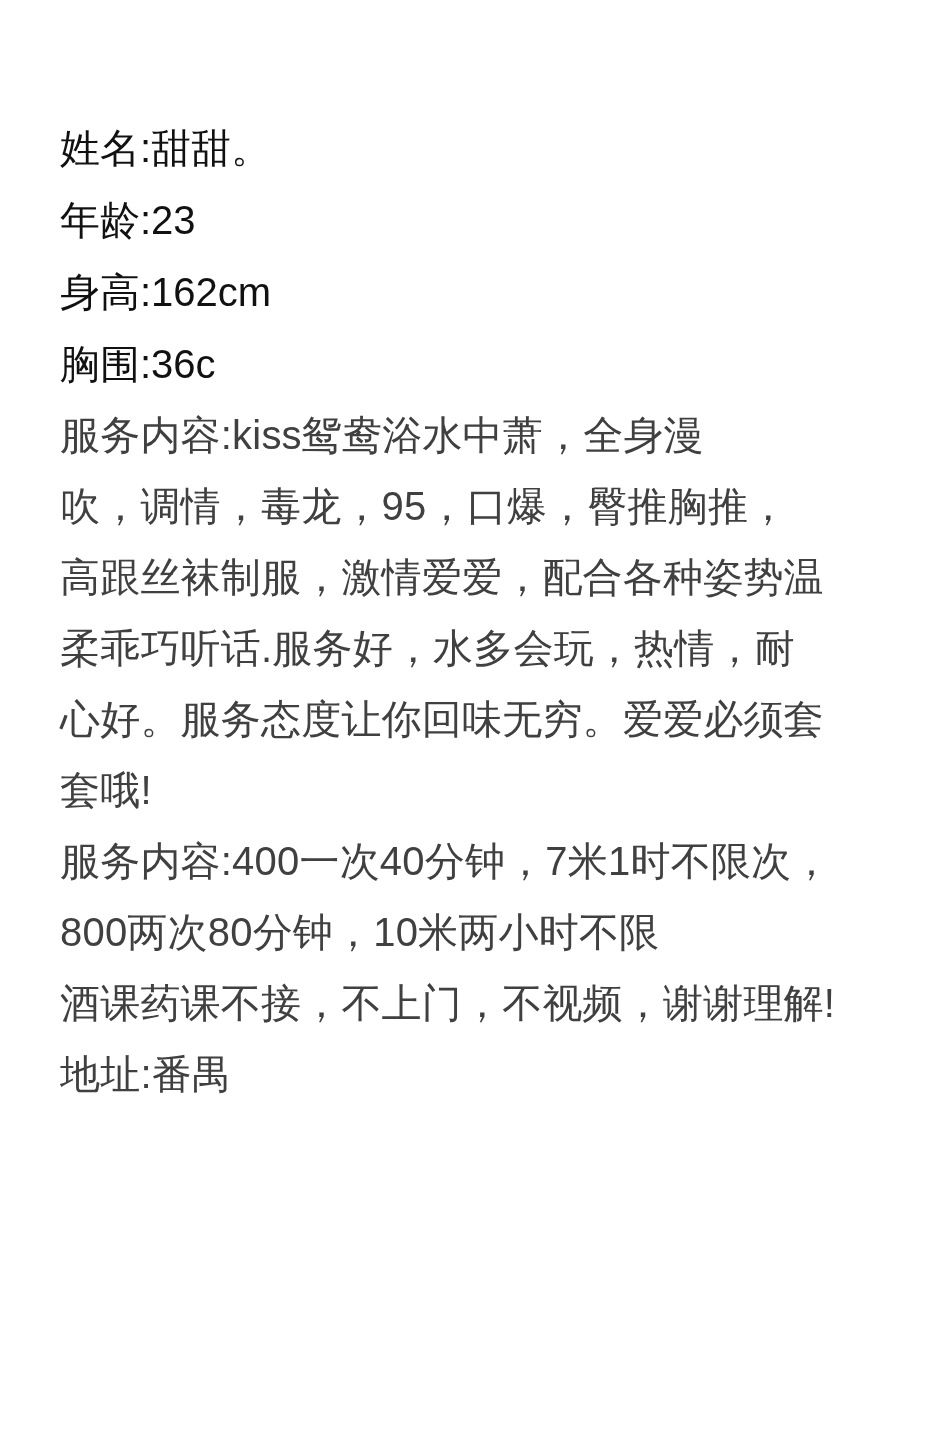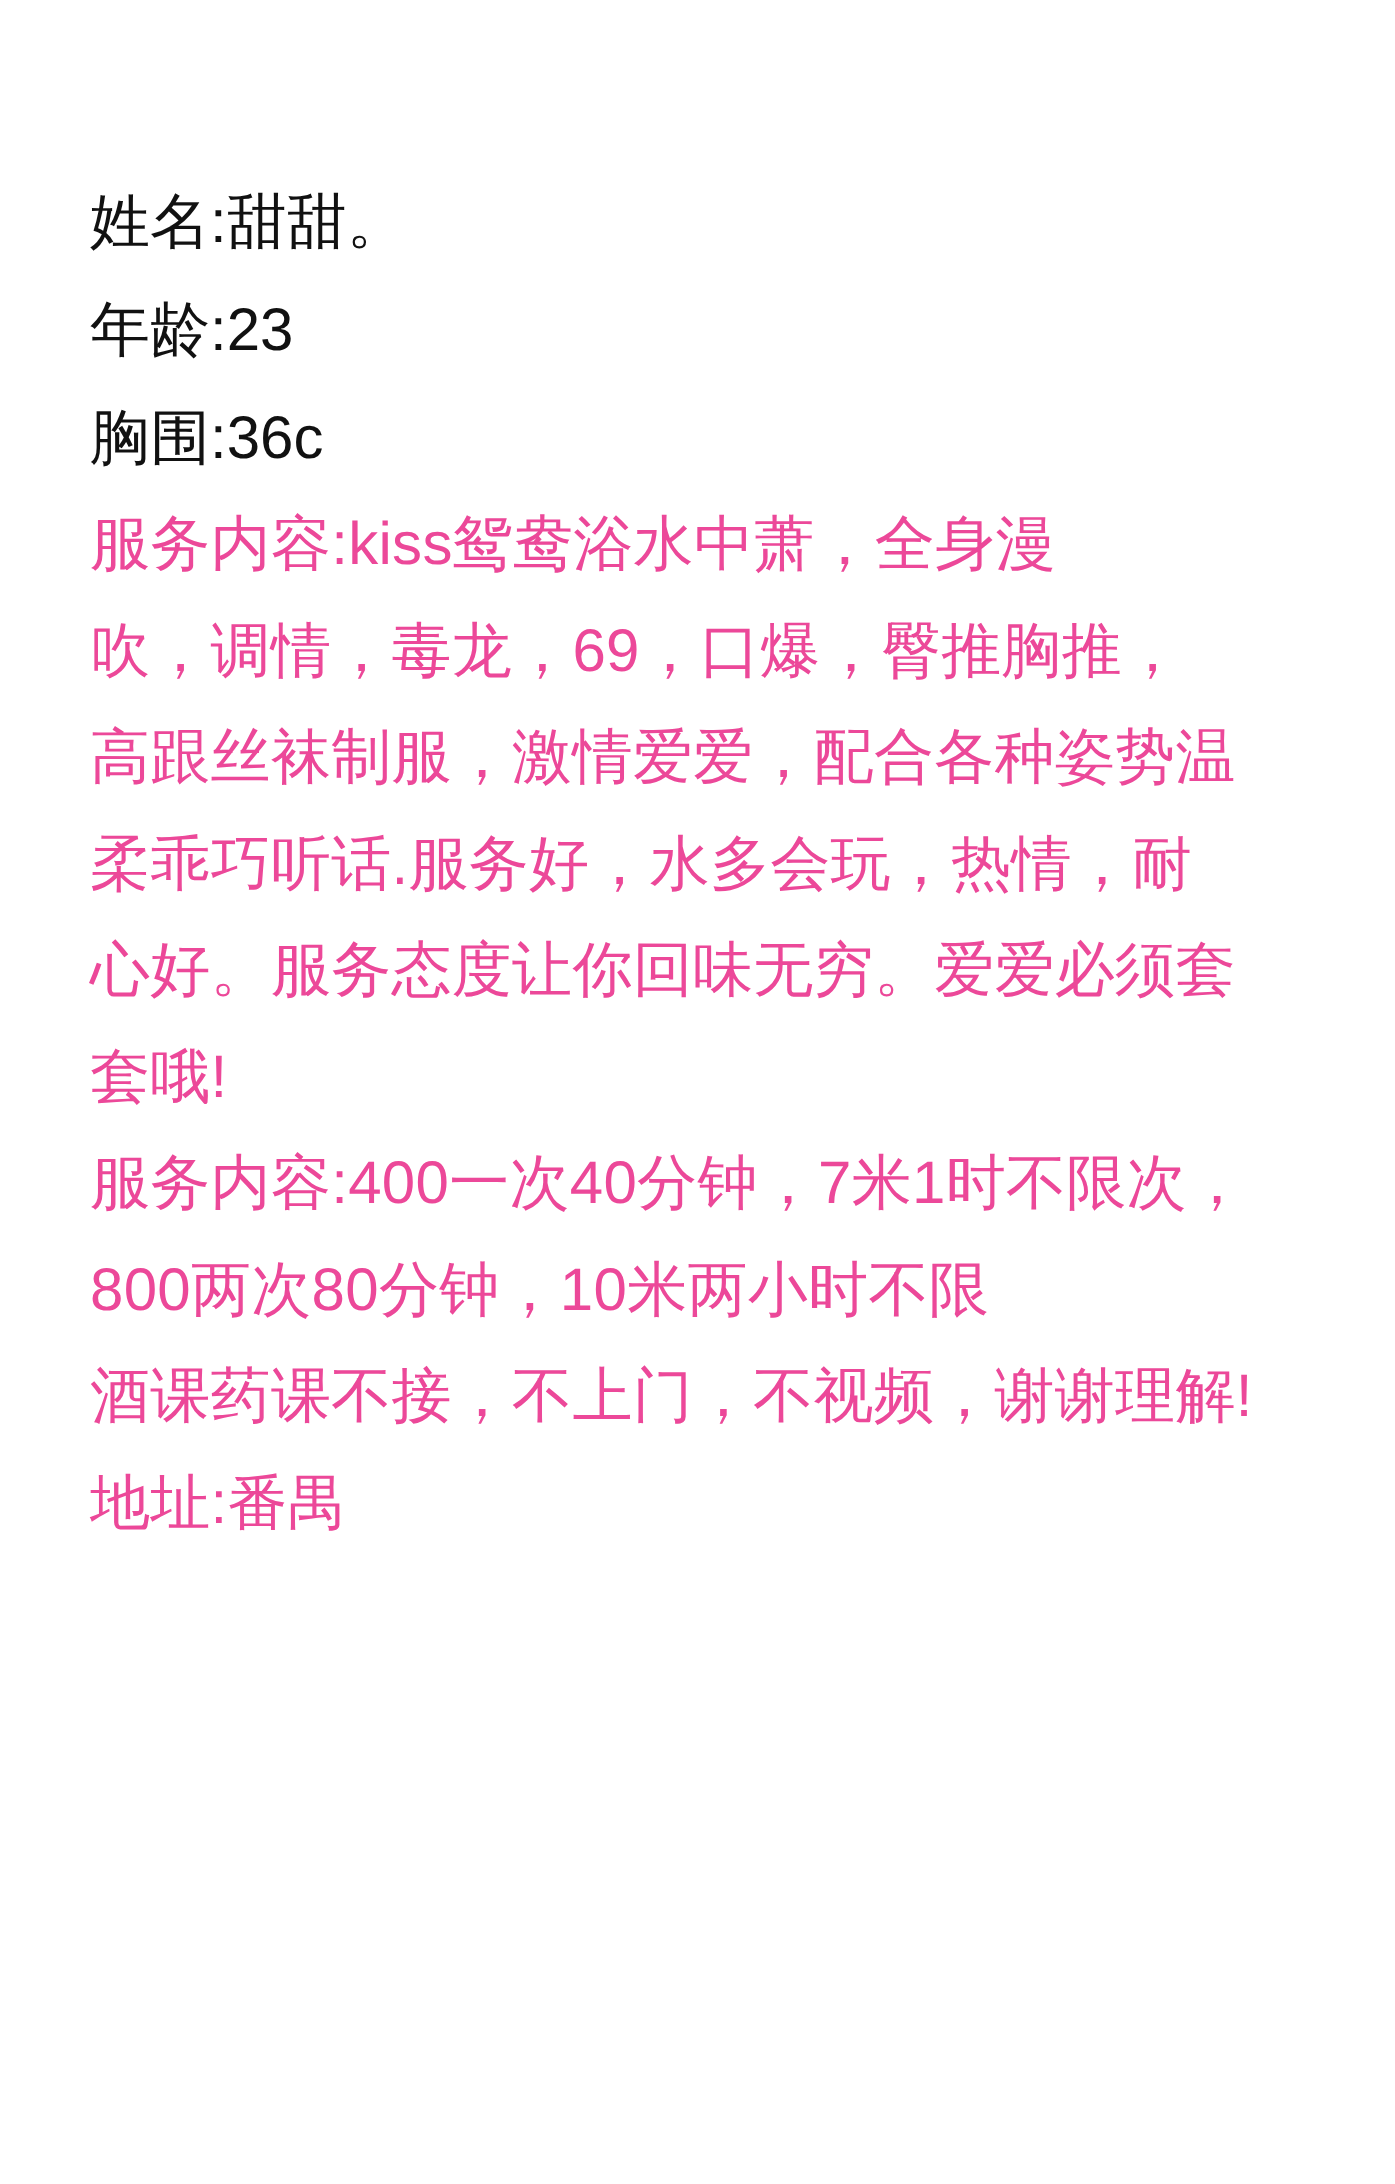--- a/index.html
+++ b/index.html
@@ -24,39 +24,40 @@
   }
   .doc-body {
     display: block;
   }
   .line {
     font-size: 40px;
     line-height: 71px;
     letter-spacing: 0.2px;
     white-space: pre-wrap;
     word-break: break-all;
-    color: #ec4899;
+    color: #404040;
   }
   .field-line {
     font-size: 40px;
     line-height: 72px;
   }
 </style>
 </head>
 <body>
 
 <div class="page">
   <div class="doc-body">
 
     <div class="field-line">姓名:甜甜。</div>
     <div class="field-line">年龄:23</div>
+    <div class="field-line">身高:162cm</div>
     <div class="field-line">胸围:36c</div>
 
     <div class="line">服务内容:kiss鸳鸯浴水中萧，全身漫</div>
-    <div class="line">吹，调情，毒龙，69，口爆，臀推胸推，</div>
+    <div class="line">吹，调情，毒龙，95，口爆，臀推胸推，</div>
     <div class="line">高跟丝袜制服，激情爱爱，配合各种姿势温</div>
     <div class="line">柔乖巧听话.服务好，水多会玩，热情，耐</div>
     <div class="line">心好。服务态度让你回味无穷。爱爱必须套</div>
     <div class="line">套哦!</div>
 
     <div class="line">服务内容:400一次40分钟，7米1时不限次，</div>
     <div class="line">800两次80分钟，10米两小时不限</div>
 
     <div class="line">酒课药课不接，不上门，不视频，谢谢理解!</div>
 

